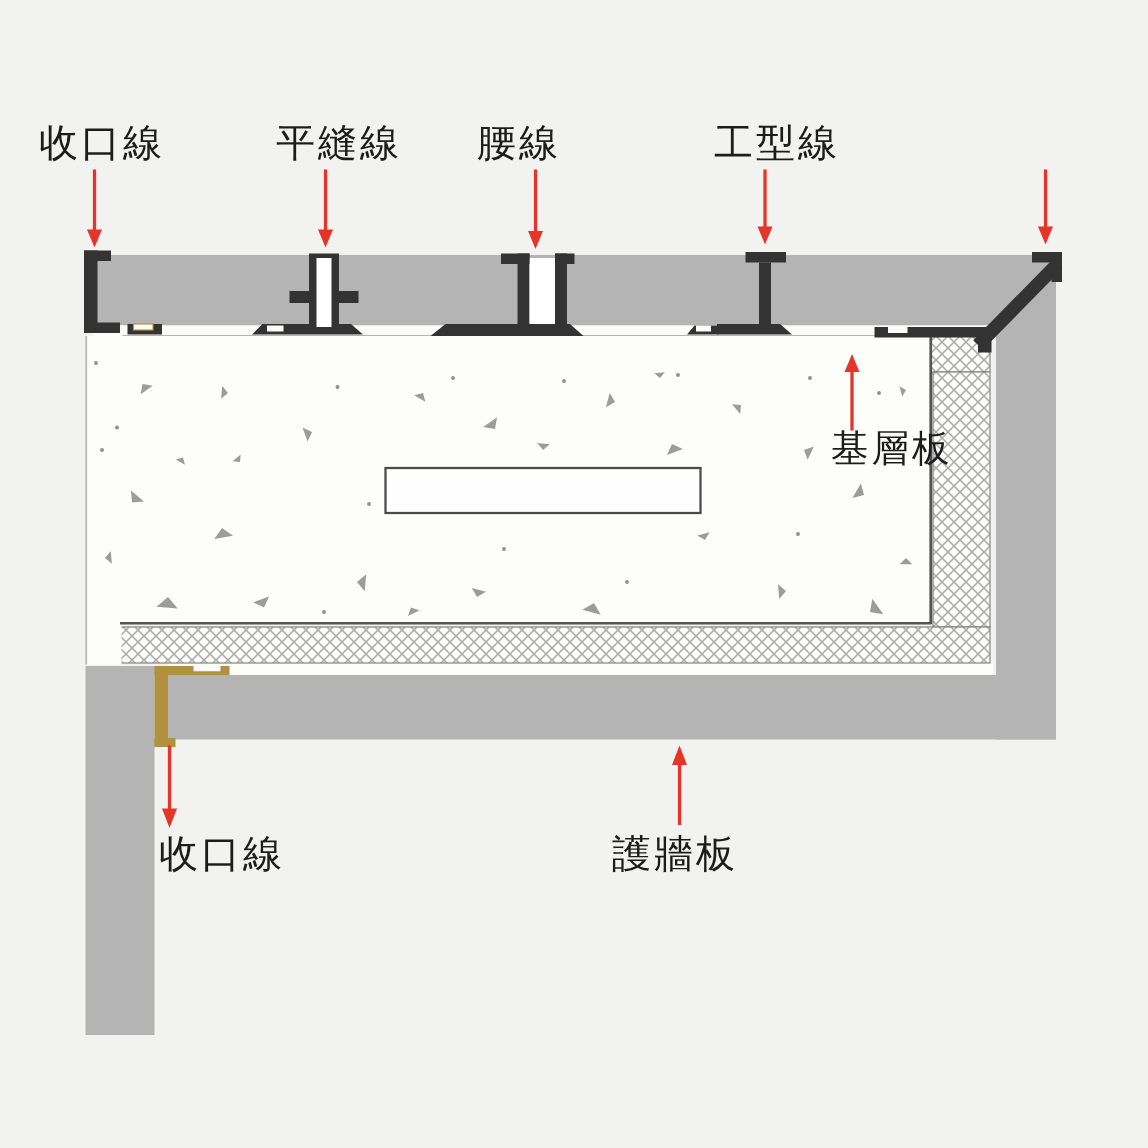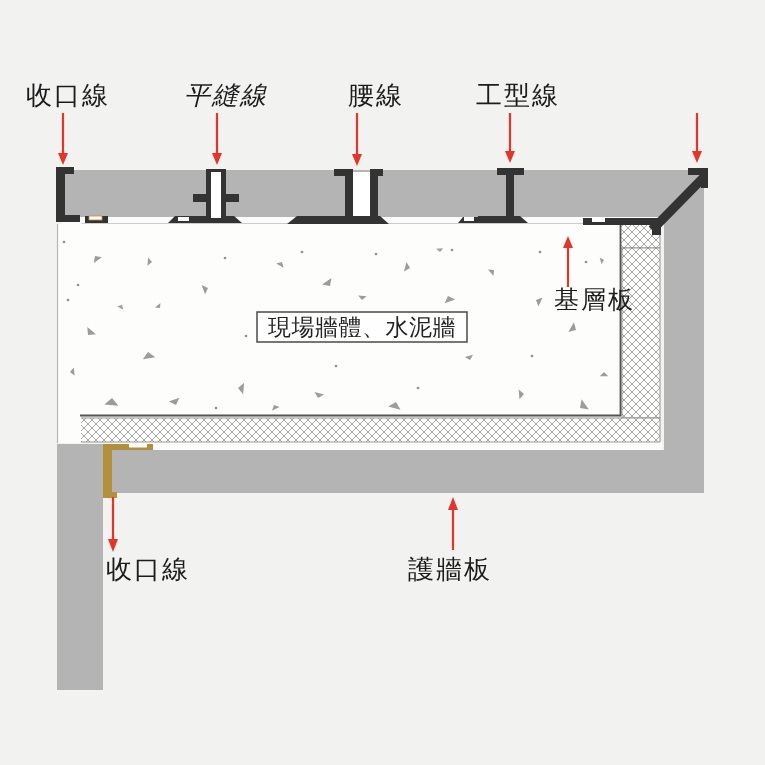--- a/index.html
+++ b/index.html
@@ -191,21 +191,20 @@
           <polygon points="448,510 458,510 453,497" stroke="none"></polygon>
     </g>
     <g>
       <line x1="113" y1="497" x2="113" y2="540"></line>
           <polygon points="108,539 118,539 113,552" stroke="none"></polygon>
     </g>
   </g>
 </svg>
 
   <div class="lbl" style="left:26px;top:81px;">收口線</div>
-  <div class="lbl" style="left:184px;top:81px;font-style:italic;">平縫線</div>
-  <div class="lbl" style="left:348px;top:81px;">腰線</div>
+  <div class="lbl" style="left:184px;top:81px;">平縫線</div>
+  <div class="lbl" style="left:318px;top:81px;">腰線</div>
   <div class="lbl" style="left:476px;top:81px;">工型線</div>
   <div class="lbl" style="left:554px;top:285px;font-size:25px;">基層板</div>
-  <div class="wallbox-text">現場牆體、水泥牆</div>
   <div class="lbl" style="left:106px;top:555px;">收口線</div>
   <div class="lbl" style="left:408px;top:555px;">護牆板</div>
 
 </div>
 
 </body></html>

